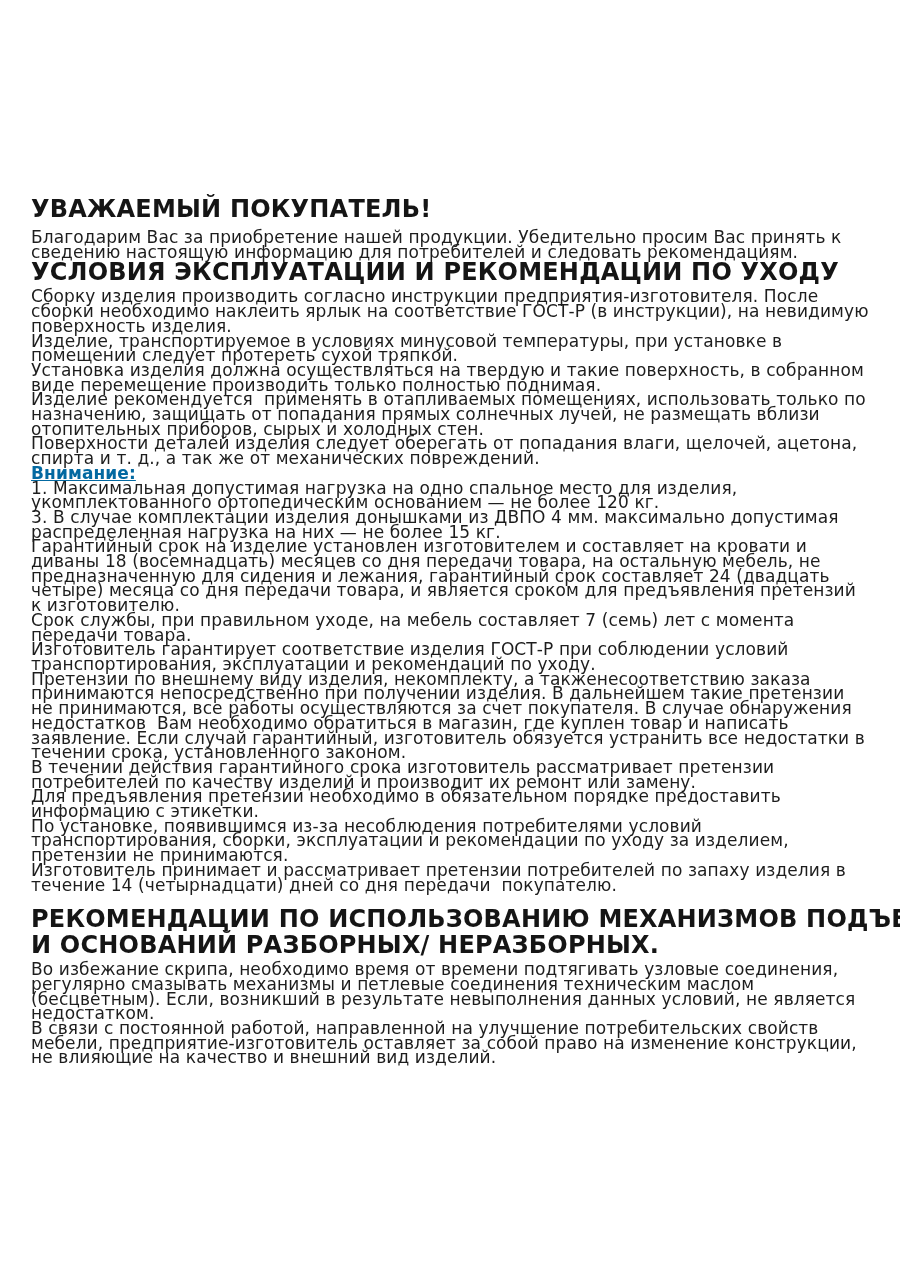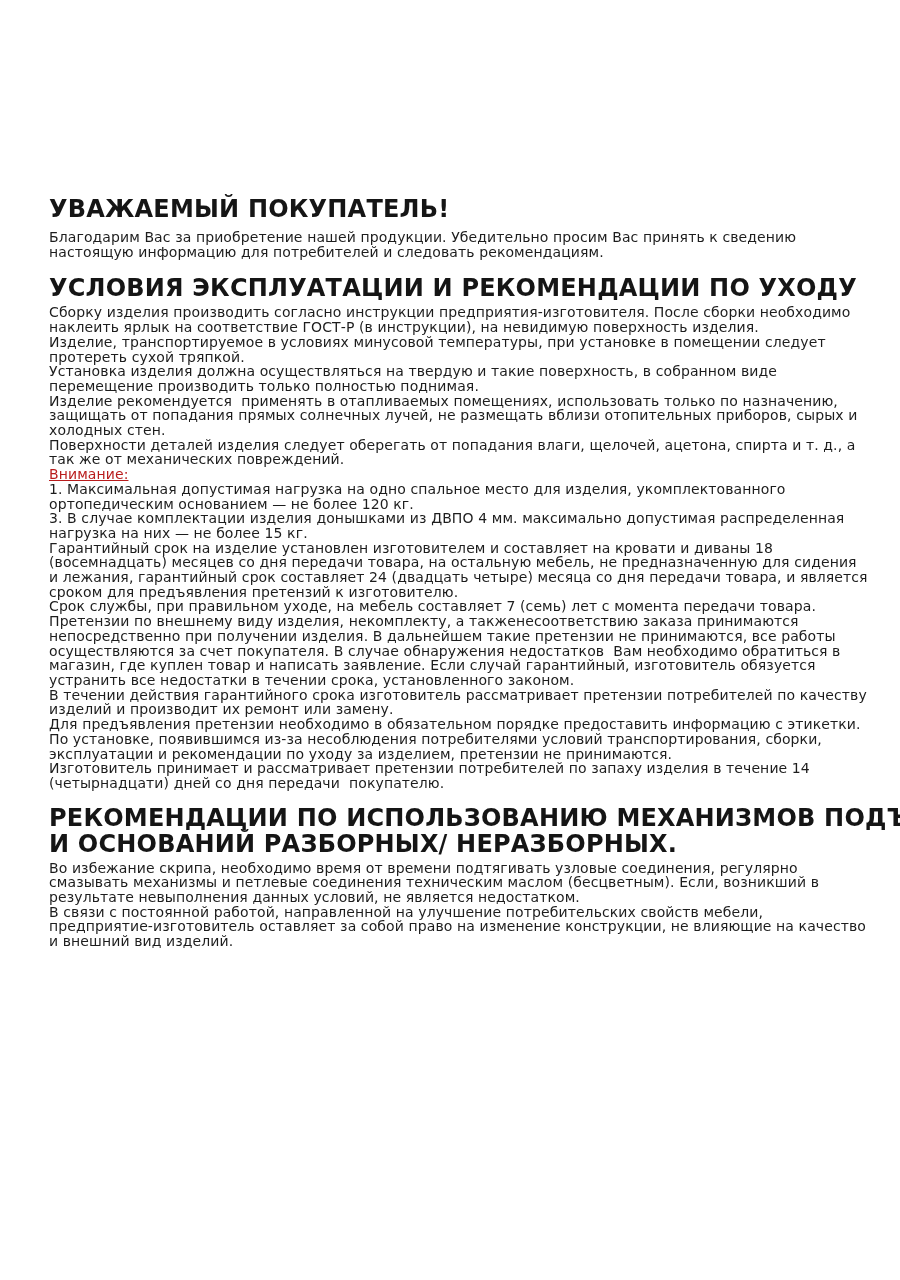--- a/index.html
+++ b/index.html
@@ -6,51 +6,51 @@
     margin: 0;
     padding: 0;
     background: #ffffff;
   }
   .page {
     position: relative;
     width: 900px;
     height: 1280px;
     background: #ffffff;
     box-sizing: border-box;
-    padding: 196px 30px 0 49px;
+    padding: 196px 30px 0 31px;
     font-family: "DejaVu Sans", "Liberation Sans", sans-serif;
     color: #1d1d1d;
     overflow: hidden;
   }
   .doc-heading {
     margin: 0;
     font-size: 24px;
     font-weight: bold;
     line-height: 26px;
     color: #151515;
     letter-spacing: 0.2px;
     white-space: nowrap;
   }
   h1.doc-heading { margin-bottom: 8px; }
-  h2.doc-heading.usage { margin-top: 16px; margin-bottom: 4px; }
+  h2.doc-heading.usage { margin-bottom: 4px; }
   h2.doc-heading.warranty { margin-top: 11px; margin-bottom: 6px; }
   h2.doc-heading.mechanisms { margin-top: 14px; margin-bottom: 4px; white-space: normal; }
   .doc-heading .hline { display: block; white-space: nowrap; }
   .body-text p {
     margin: 0;
-    font-size: 14px;
+    font-size: 17px;
     line-height: 14.7px;
     letter-spacing: 0.1px;
     white-space: pre-wrap;
     color: #1d1d1d;
   }
   .attention {
-    font-weight: normal;
+    font-weight: bold;
     text-decoration: underline;
-    color: #b91c1c;
+    color: #0369a1;
   }
 </style>
 </head>
 <body>
 
 <div class="page">
 
   <section>
     <h1 class="doc-heading">УВАЖАЕМЫЙ ПОКУПАТЕЛЬ!</h1>
     <div class="body-text">
@@ -69,20 +69,21 @@
       <p><span class="attention">Внимание:</span></p>
       <p>1. Максимальная допустимая нагрузка на одно спальное место для изделия, укомплектованного ортопедическим основанием — не более 120 кг.</p>
       <p>3. В случае комплектации изделия донышками из ДВПО 4 мм. максимально допустимая распределенная нагрузка на них — не более 15 кг.</p>
     </div>
   </section>
 
   <section>
     <div class="body-text">
       <p>Гарантийный срок на изделие установлен изготовителем и составляет на кровати и диваны 18 (восемнадцать) месяцев со дня передачи товара, на остальную мебель, не предназначенную для сидения и лежания, гарантийный срок составляет 24 (двадцать четыре) месяца со дня передачи товара, и является сроком для предъявления претензий к изготовителю.</p>
       <p>Срок службы, при правильном уходе, на мебель составляет 7 (семь) лет с момента передачи товара.</p>
+      <p>Изготовитель гарантирует соответствие изделия ГОСТ-Р при соблюдении условий транспортирования, эксплуатации и рекомендаций по уходу.</p>
       <p>Претензии по внешнему виду изделия, некомплекту, а такженесоответствию заказа принимаются непосредственно при получении изделия. В дальнейшем такие претензии не принимаются, все работы осуществляются за счет покупателя. В случае обнаружения недостатков  Вам необходимо обратиться в магазин, где куплен товар и написать заявление. Если случай гарантийный, изготовитель обязуется устранить все недостатки в течении срока, установленного законом.</p>
       <p>В течении действия гарантийного срока изготовитель рассматривает претензии потребителей по качеству изделий и производит их ремонт или замену.</p>
       <p>Для предъявления претензии необходимо в обязательном порядке предоставить информацию с этикетки.</p>
       <p>По установке, появившимся из-за несоблюдения потребителями условий транспортирования, сборки, эксплуатации и рекомендации по уходу за изделием, претензии не принимаются.</p>
       <p>Изготовитель принимает и рассматривает претензии потребителей по запаху изделия в течение 14 (четырнадцати) дней со дня передачи  покупателю.</p>
     </div>
   </section>
 
   <section>
     <h2 class="doc-heading mechanisms">

